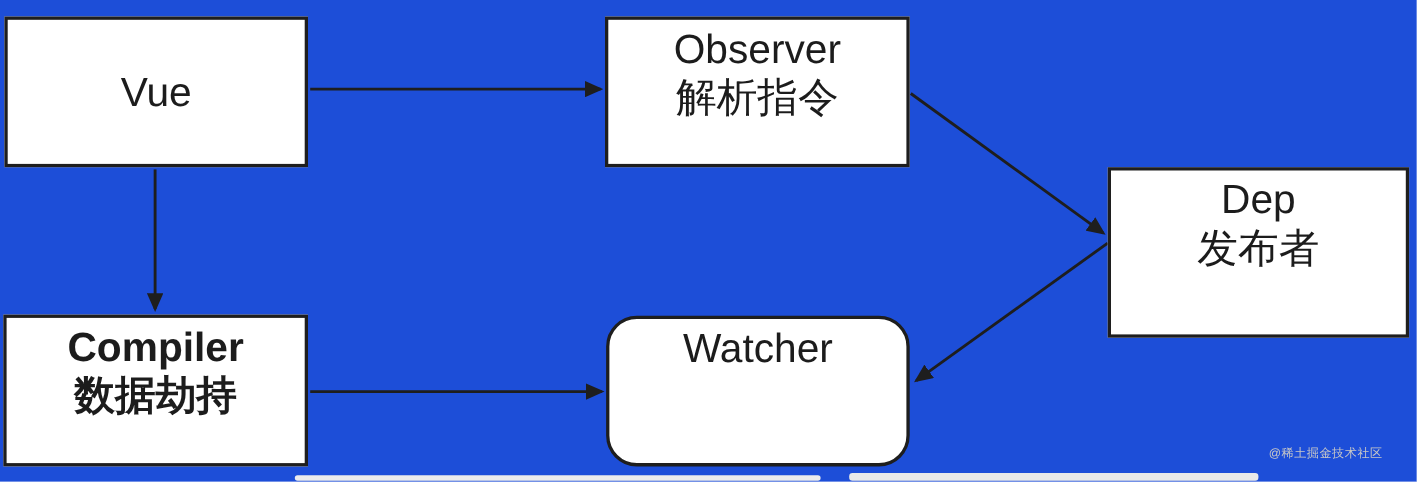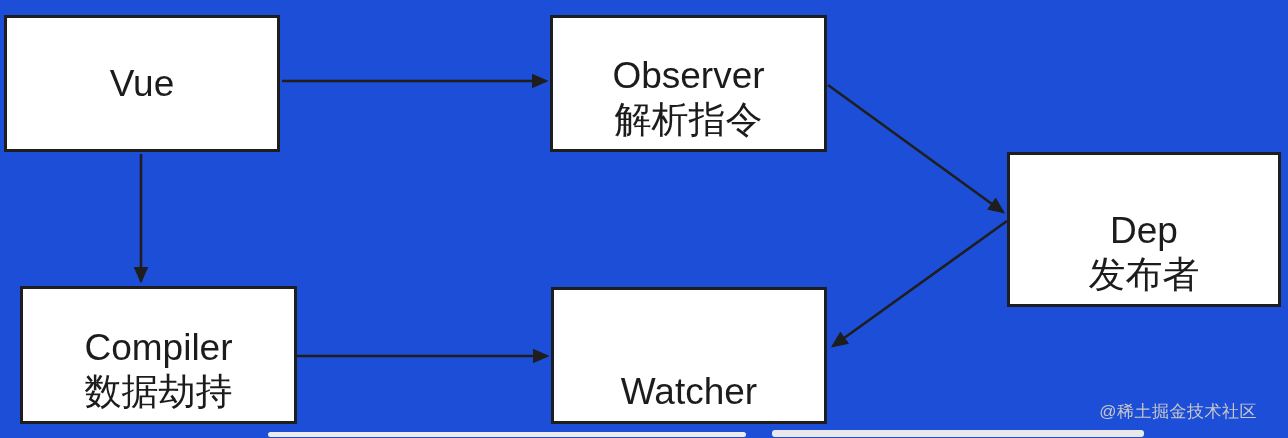--- a/index.html
+++ b/index.html
@@ -26,44 +26,44 @@
   .node {
     position: absolute;
     box-sizing: border-box;
     border: 3px solid #1e1e1e;
     background: #ffffff;
     color: #1c1c1c;
     font-size: 37px;
     display: flex;
     flex-direction: column;
     align-items: center;
-    justify-content: flex-end;
+    justify-content: flex-start;
     padding: 5px 4px 7px 4px;
     text-align: center;
   }
   .node.single {
     justify-content: center;
     padding: 0;
   }
   .node .title,
   .node .subtitle {
     line-height: 44px;
     white-space: nowrap;
   }
   #node-vue      { left: 4px;    top: 15px;  width: 276px; height: 137px; }
   #node-observer { left: 550px;  top: 15px;  width: 277px; height: 137px; }
   #node-dep      { left: 1007px; top: 152px; width: 274px; height: 155px; }
-  #node-compiler { left: 20px;    top: 286px; width: 277px; height: 138px; }
-  #node-watcher  { left: 551px;  top: 287px; width: 276px; height: 137px; }
+  #node-compiler { left: 3px;    top: 286px; width: 277px; height: 138px; font-weight: bold; }
+  #node-watcher  { left: 551px;  top: 287px; width: 276px; height: 137px; border-radius: 28px; }
 
   .watermark {
     position: absolute;
     top: 401px;
     right: 31px;
-    font-size: 17px;
+    font-size: 11px;
     line-height: 22px;
     color: #c7c7c7;
     letter-spacing: 0.5px;
   }
   .smudge {
     position: absolute;
     border-radius: 3px;
     background: #ececec;
   }
   .smudge-1 { left: 268px; top: 432px; width: 478px; height: 5px; }

